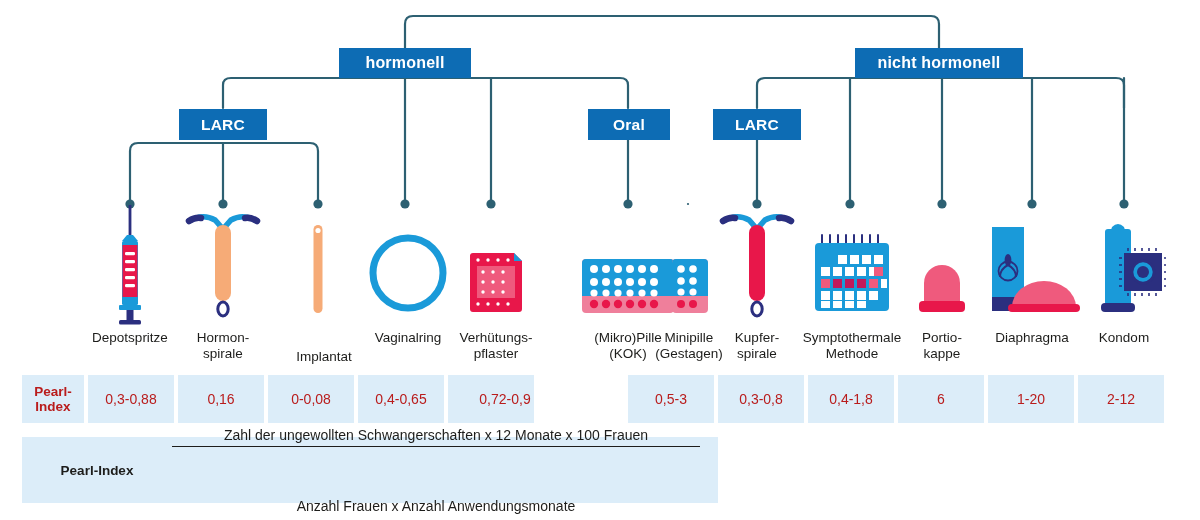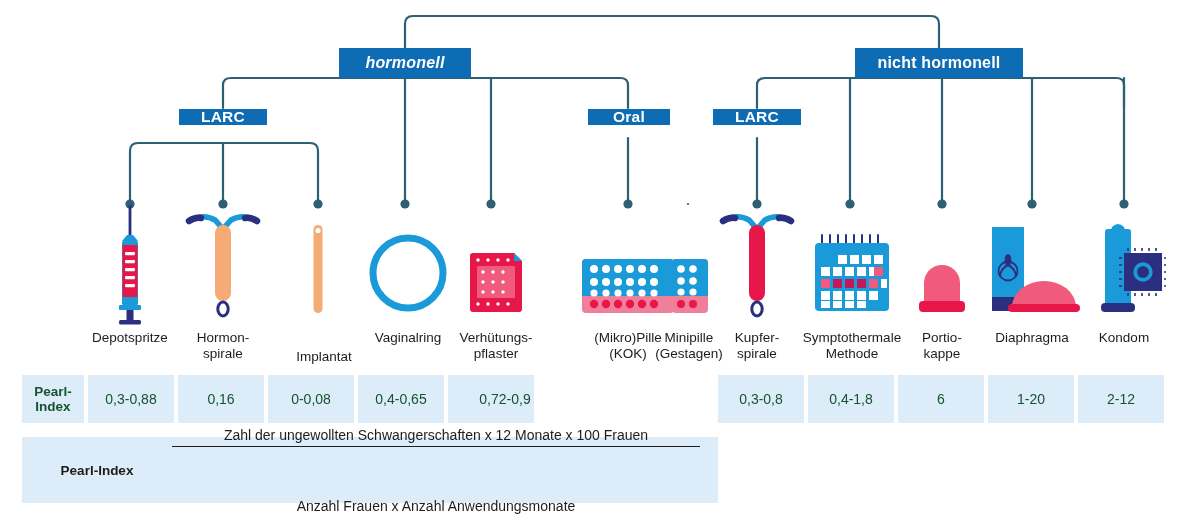--- a/index.html
+++ b/index.html
@@ -19,21 +19,21 @@
     position:absolute;
     background:#0d6cb4;
     color:#ffffff;
     font-weight:bold;
     font-size:16px;
     letter-spacing:.2px;
     display:flex; align-items:center; justify-content:center;
     height:30px;
     white-space:nowrap;
   }
-  .cat-box.small{ font-size:15.5px; height:16px;align-items:center; }
+  .cat-box.small{ font-size:15.5px; height:31px;align-items:center; }
 
   
   #icons{ position:absolute; left:0; top:205px; width:1200px; height:120px; }
   .icon-cell{
     position:absolute; top:0; height:120px;
     display:flex; align-items:flex-end; justify-content:center;
   }
 
   
   #labels{ position:absolute; left:0; top:330px; width:1200px; height:42px; }
@@ -44,21 +44,21 @@
     line-height:16px;
     color:#1d1d1b;
   }
 
   
   #pi-row{ position:absolute; left:0; top:375px; width:1200px; height:48px; }
   .pi-cell{
     position:absolute; top:0; height:48px;
     background:#dcedf9;
     display:flex; align-items:center; justify-content:center;
-    font-size:14px; color:#14532d;
+    font-size:14px; color:#b91c1c;
   }
   .pi-head{
     font-weight:bold; font-size:13.5px; line-height:15px; text-align:center;
   }
 
   
   #formula{
     position:absolute; left:22px; top:437px; width:696px; height:66px;
     background:#dcedf9;
     display:flex; align-items:center;
@@ -117,21 +117,21 @@
       <circle cx="491" cy="204" r="4.6"></circle>
       <circle cx="628" cy="204" r="4.6"></circle>
       <circle cx="757" cy="204" r="4.6"></circle>
       <circle cx="850" cy="204" r="4.6"></circle>
       <circle cx="942" cy="204" r="4.6"></circle>
       <circle cx="1032" cy="204" r="4.6"></circle>
       <circle cx="1124" cy="204" r="4.6"></circle>
     </g>
   </svg>
 
-  <div class="cat-box" style="left:339px; top:48px; width:132px;font-style:italic;">
+  <div class="cat-box" style="left:339px; top:48px; width:132px;">
     <span>hormonell</span>
   </div>
   <div class="cat-box" style="left:855px; top:48px; width:168px;">
     <span>nicht hormonell</span>
   </div>
   <div class="cat-box small" style="left:179px; top:109px; width:88px;">
     <span>LARC</span>
   </div>
   <div class="cat-box small" style="left:588px; top:109px; width:82px;">
     <span>Oral</span>
@@ -438,20 +438,23 @@
       </div>
     <div class="pi-cell" style="left:268px; width:86px;">
       <span>0-0,08</span>
       </div>
     <div class="pi-cell" style="left:358px; width:86px;">
       <span>0,4-0,65</span>
       </div>
     <div class="pi-cell" style="left:448px; width:86px;padding-left:28px;">
       <span>0,72-0,9</span>
       </div>
+    <div class="pi-cell" style="left:628px; width:86px;">
+      <span>0,5-3</span>
+      </div>
     <div class="pi-cell" style="left:718px; width:86px;">
       <span>0,3-0,8</span>
       </div>
     <div class="pi-cell" style="left:808px; width:86px;">
       <span>0,4-1,8</span>
       </div>
     <div class="pi-cell" style="left:898px; width:86px;">
       <span>6</span>
       </div>
     <div class="pi-cell" style="left:988px; width:86px;">

